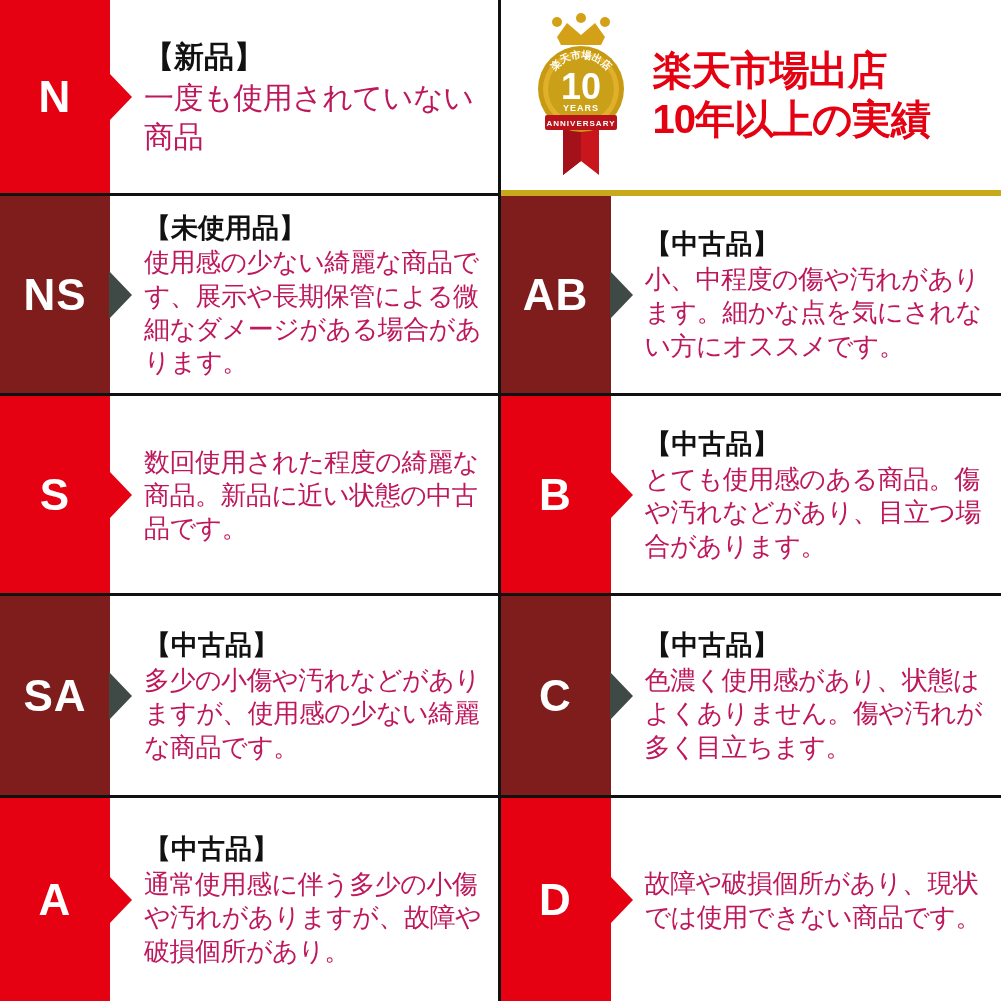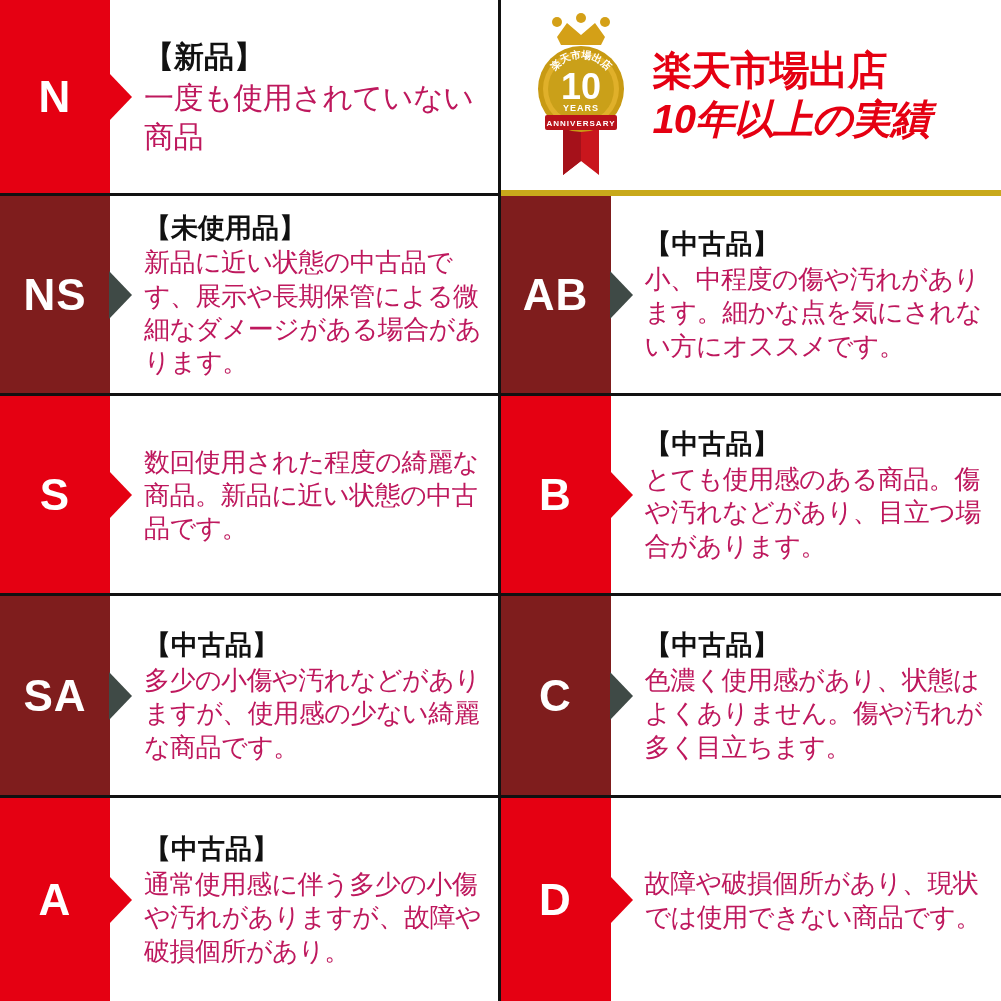--- a/index.html
+++ b/index.html
@@ -118,21 +118,21 @@
   .badge svg { display: block; }
   .banner-text {
     margin-left: 10px;
     color: #e50012;
     font-weight: bold;
     font-size: 40px;
     line-height: 1.22;
     letter-spacing: -1px;
     white-space: nowrap;
   }
-  .banner-text .line2 { display: block; font-style: italic; }
+  .banner-text .line2 { display: block; }
 </style>
 </head>
 <body>
 
 <div class="sheet">
   <div class="grid">
 
     <div class="cell n-cell">
       <div class="rank red">
         <span>N</span>
@@ -179,21 +179,21 @@
       </div>
     </div>
 
     <div class="cell">
       <div class="rank gray">
         <span>NS</span>
         <span class="tip"></span>
       </div>
       <div class="desc">
         <div class="title">【未使用品】</div>
-        <div class="body">新品に近い状態の中古品です、展示や長期保管による微細なダメージがある場合があります。</div>
+        <div class="body">使用感の少ない綺麗な商品です、展示や長期保管による微細なダメージがある場合があります。</div>
       </div>
     </div>
 
     <div class="cell col-right">
       <div class="rank gray">
         <span>AB</span>
         <span class="tip"></span>
       </div>
       <div class="desc">
         <div class="title">【中古品】</div>

